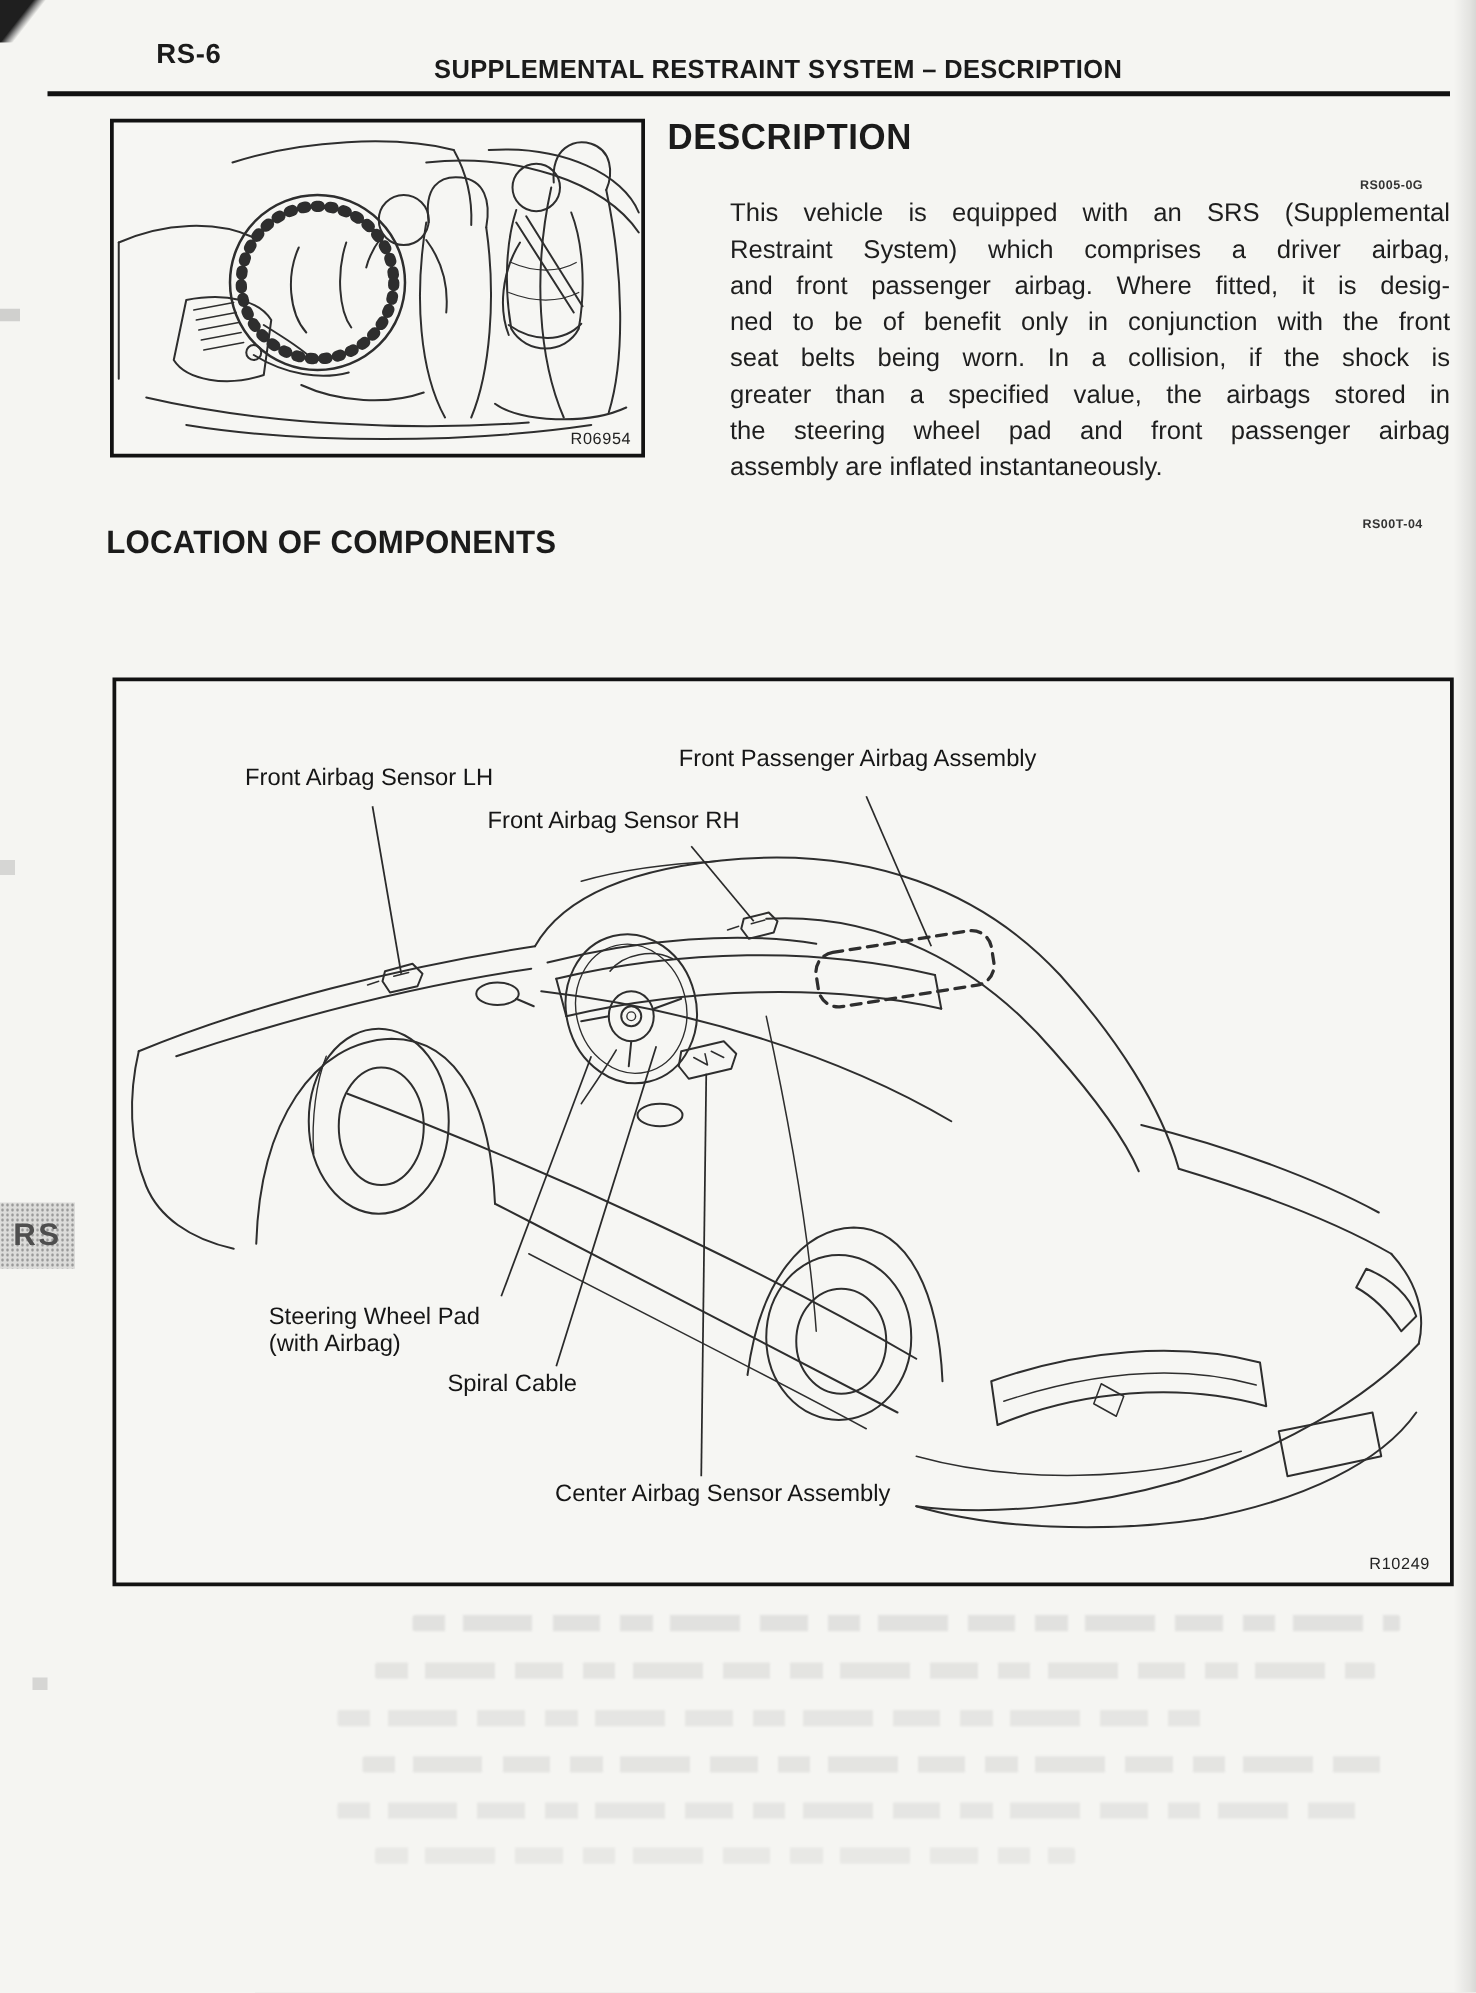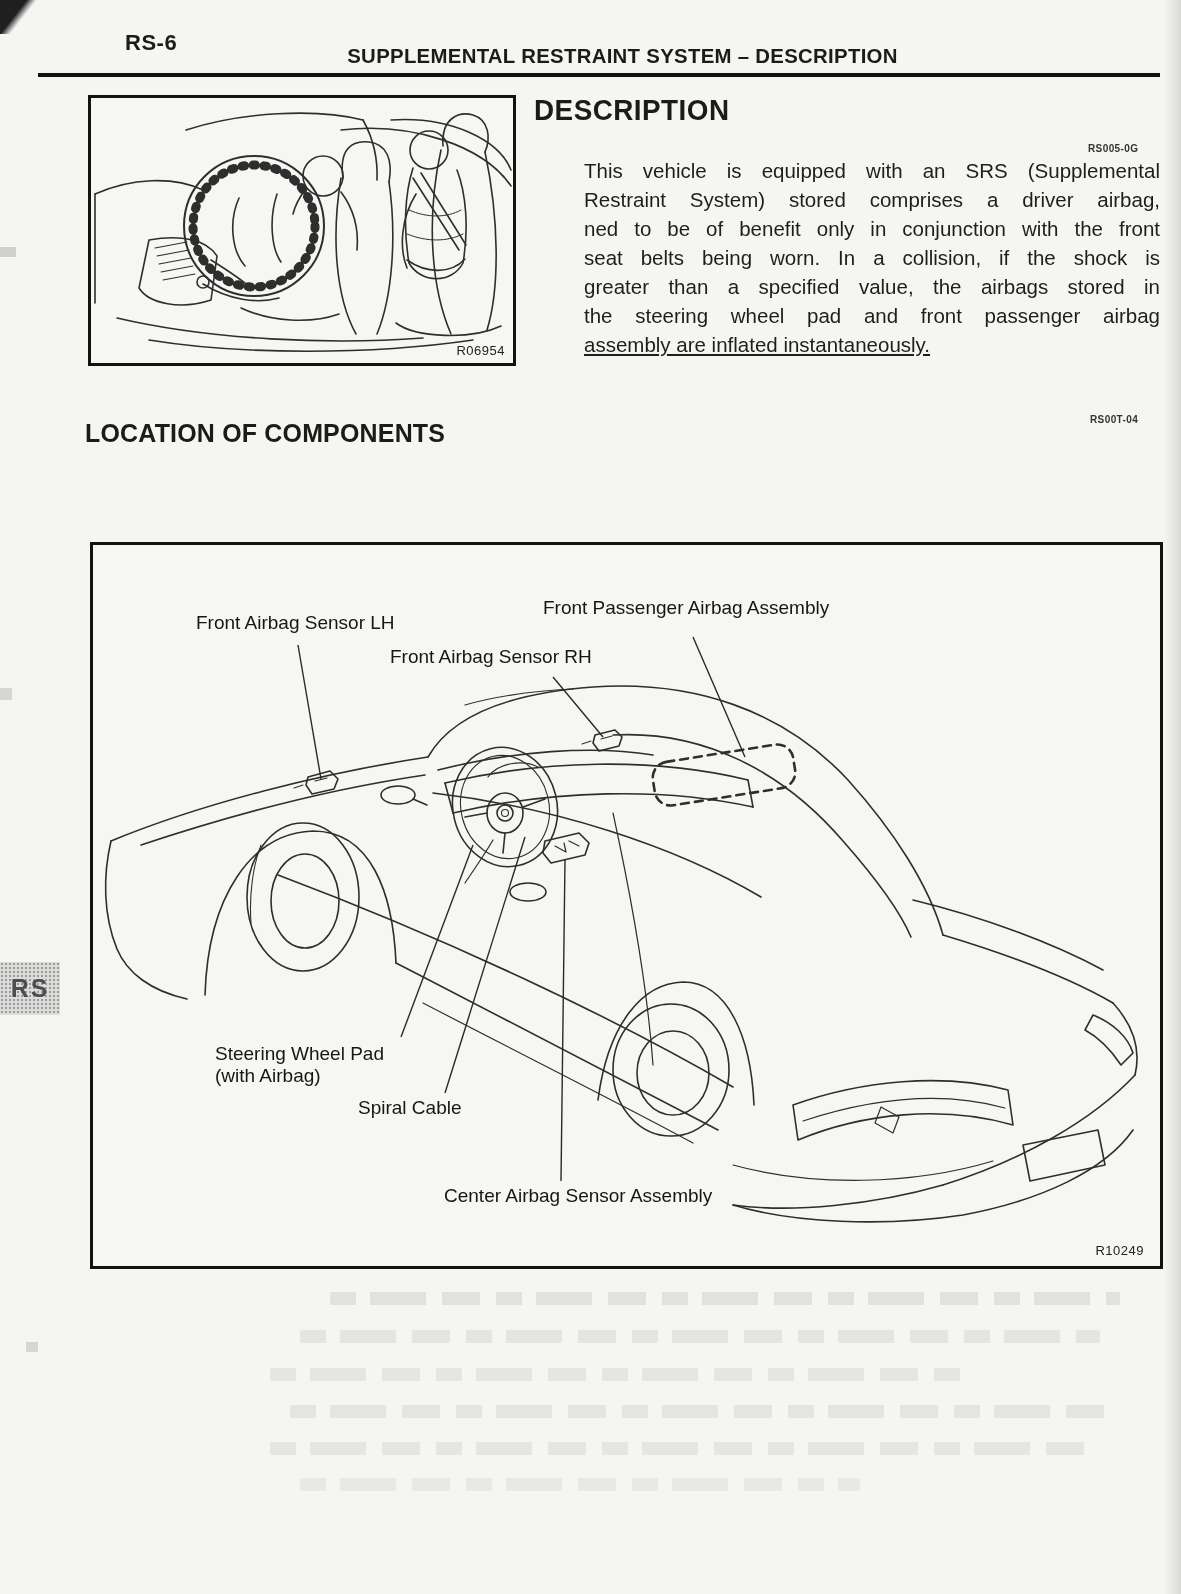--- a/index.html
+++ b/index.html
@@ -22,21 +22,21 @@
     font-size:21px;font-weight:bold;letter-spacing:0.3px;transform:scaleX(0.97);}
   .header-rule{position:absolute;left:38px;top:73px;width:1122px;height:4px;background:#111;}
   
   .illus-box{position:absolute;left:88px;top:95px;width:428px;height:271px;
     border:3px solid #121212;background:#f6f6f3;box-sizing:border-box;}
   .figure-code{position:absolute;font-size:13px;color:#222;letter-spacing:0.5px;}
   .desc-heading{position:absolute;left:534px;top:94px;font-size:29px;font-weight:bold;letter-spacing:0.5px;transform:scaleX(0.96);transform-origin:left;}
   .sec-code{position:absolute;font-size:10px;font-weight:bold;color:#333;letter-spacing:0.4px;}
   .desc-para{position:absolute;left:584px;top:156px;width:576px;font-size:20.5px;line-height:29px;color:#1e1e1e;}
   .desc-para .para-line{text-align:justify;text-align-last:justify;white-space:normal;}
-  .desc-para .para-line:last-child{text-align-last:left;text-decoration:underline;}
+  .desc-para .para-line:last-child{text-align-last:left;}
   .loc-heading{position:absolute;left:85px;top:418px;font-size:26px;font-weight:bold;letter-spacing:0.2px;transform:scaleX(0.96);transform-origin:left;}
   
   .fig-box{position:absolute;left:90px;top:542px;width:1073px;height:727px;
     border:3px solid #121212;background:#f6f6f3;box-sizing:border-box;}
   .fig-label{position:absolute;font-size:19px;color:#161616;white-space:nowrap;}
   .rs-tab{position:absolute;left:0;top:962px;width:60px;height:53px;
     background-color:#dcdcda;background-image:radial-gradient(#9a9a9a 1px,transparent 1.2px);background-size:4px 4px;
     display:flex;align-items:center;justify-content:center;
     font-size:25px;font-weight:bold;color:#4e4e4e;letter-spacing:2px;}
   svg{position:absolute;left:0;top:0;}
@@ -131,21 +131,22 @@
         <path d="M 150,210 C 180,224 220,226 248,216"></path>
       </g>
     </svg>
     <span class="figure-code" style="right:8px;bottom:5px;position:absolute;">R06954</span>
   </div>
 
   <div class="desc-heading">DESCRIPTION</div>
   <div class="sec-code" style="left:1088px;top:143px;">RS005-0G</div>
   <div class="desc-para">
     <div class="para-line">This vehicle is equipped with an SRS (Supplemental</div>
-    <div class="para-line">Restraint System) stored comprises a driver airbag,</div>
+    <div class="para-line">Restraint System) which comprises a driver airbag,</div>
+    <div class="para-line">and front passenger airbag. Where fitted, it is desig-</div>
     <div class="para-line">ned to be of benefit only in conjunction with the front</div>
     <div class="para-line">seat belts being worn. In a collision, if the shock is</div>
     <div class="para-line">greater than a specified value, the airbags stored in</div>
     <div class="para-line">the steering wheel pad and front passenger airbag</div>
     <div class="para-line">assembly are inflated instantaneously.</div>
   </div>
 
   <div class="loc-heading">LOCATION OF COMPONENTS</div>
   <div class="sec-code" style="left:1090px;top:414px;">RS00T-04</div>
 

